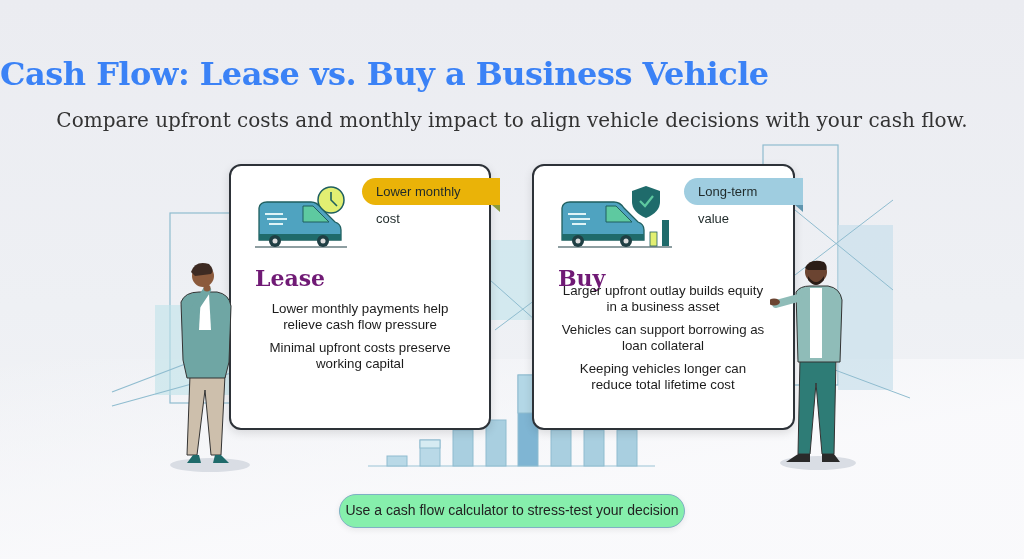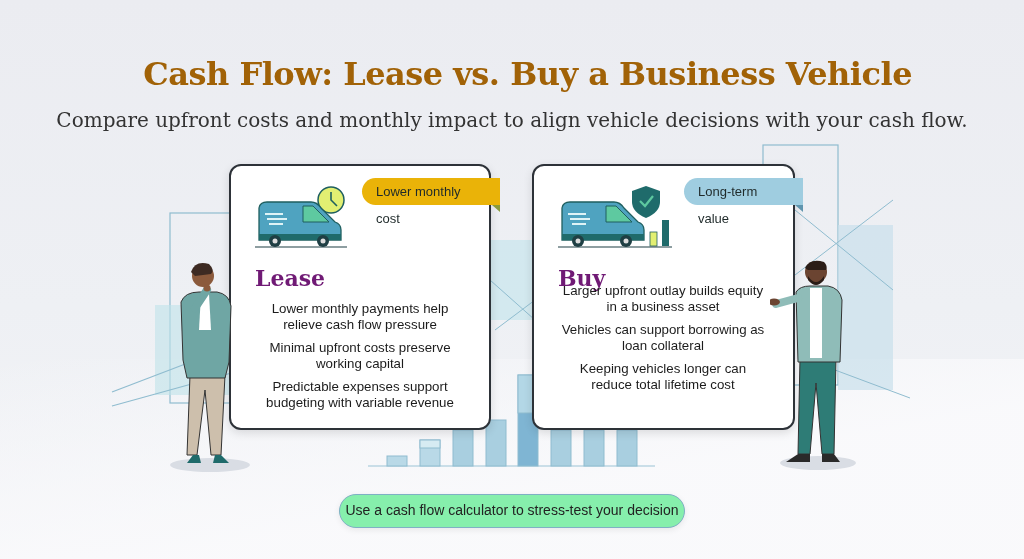--- a/index.html
+++ b/index.html
@@ -8,23 +8,23 @@
     position: relative;
     background: linear-gradient(180deg, #ebecf1 0%, #eef0f4 55%, #f3f4f7 100%);
     font-family: "Liberation Sans", sans-serif;
     color: #222;
   }
   .floor {
     position: absolute; left: 0; right: 0; bottom: 0; height: 200px;
     background: linear-gradient(170deg, rgba(255,255,255,0) 0%, rgba(250,250,252,0.9) 60%);
   }
   .title {
-    position: absolute; top: 55px; left: 0; width: 912px; text-align: right;
+    position: absolute; top: 55px; left: 0; width: 912px; text-align: left;
     font-family: "DejaVu Serif", serif; font-weight: bold; font-size: 32px;
-    color: #a16207; letter-spacing: -0.5px;
+    color: #3b82f6; letter-spacing: -0.5px;
   }
   .subtitle {
     position: absolute; top: 108px; left: 0; width: 1024px; text-align: center;
     font-family: "DejaVu Serif", serif; font-size: 20px; color: #333;
   }
   .bg-art { position: absolute; left: 0; top: 0; width: 1024px; height: 559px; }
   .card {
     position: absolute; background: #fff; border: 2px solid #2d3238;
     border-radius: 12px; box-shadow: 0 3px 10px rgba(0,0,0,0.12);
   }
@@ -112,21 +112,20 @@
   <circle cx="22" cy="57" r="6" fill="#1f3f44"></circle>
     <circle cx="22" cy="57" r="2.5" fill="#ddd"></circle>
   <circle cx="70" cy="57" r="6" fill="#1f3f44"></circle>
     <circle cx="70" cy="57" r="2.5" fill="#ddd"></circle>
   <line x1="2" y1="63" x2="94" y2="63" stroke="#1f3f44" stroke-width="1.2"></line>
 </svg>
 <div class="card-title" style="left:255px;top:265px">Lease</div>
 <ul class="points" style="left:255px;top:301px">
   <li>Lower monthly payments help relieve cash flow pressure</li>
   <li>Minimal upfront costs preserve working capital</li>
-  <li>Predictable expenses support budgeting with variable revenue</li>
 </ul>
 
 <div class="card buy"></div>
 <div class="tag blue">Long-term value</div>
 <svg class="card-icon" style="left:556px;top:184px" width="120" height="66" viewBox="0 0 120 66">
   <path d="M90 2 L104 7 L104 18 Q104 28 90 34 Q76 28 76 18 L76 7 Z" fill="#1f6b6b"></path>
   <polyline points="84,17 89,22 97,12" fill="none" stroke="#5ec9a0" stroke-width="2.2"></polyline>
   <path d="M6 24 Q7 18 14 18 L58 18 Q64 18 68 24 L82 38 Q88 40 88 46 L88 56 L6 56 Z" fill="#4fa3c0" stroke="#1f5f5f" stroke-width="1.3"></path>
   <path d="M50 22 L60 22 L76 38 L50 38 Z" fill="#5ec9a0" stroke="#1f5f5f" stroke-width="1"></path>
   <line x1="12" y1="30" x2="30" y2="30" stroke="#dff3f6" stroke-width="2"></line>

